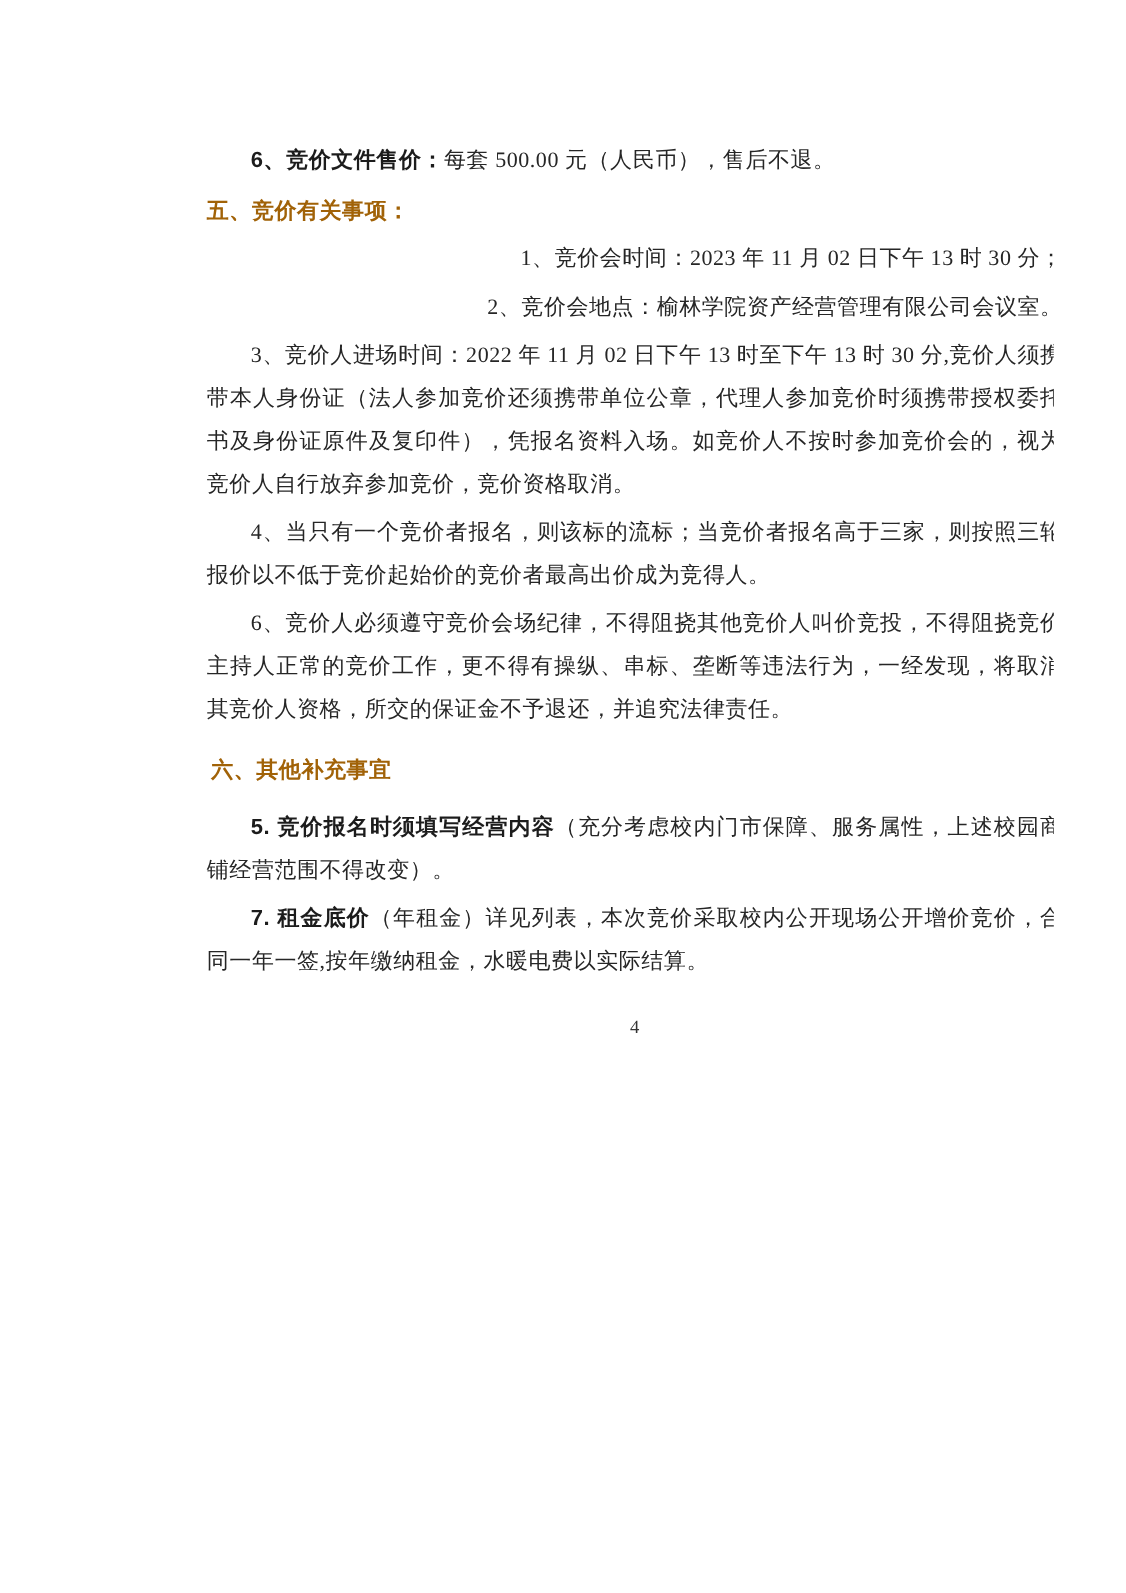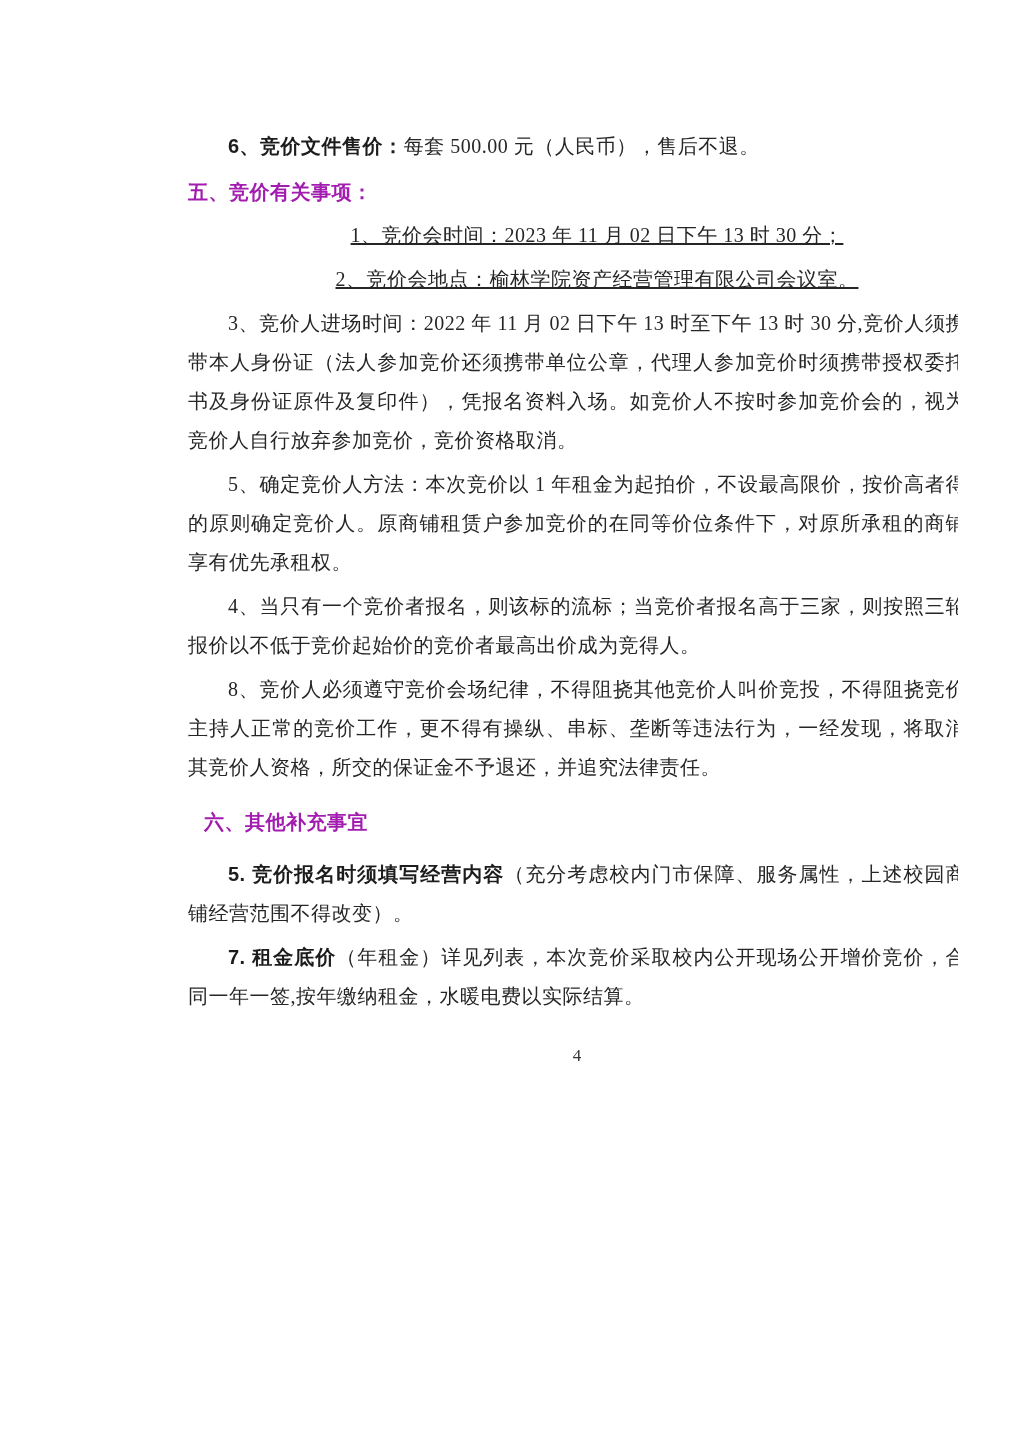--- a/index.html
+++ b/index.html
@@ -24,34 +24,33 @@
   }
   p.body-para {
     margin: 0 0 5px 0;
     font-size: 20px;
     line-height: 39px;
     letter-spacing: 0.5px;
     text-align: justify;
     text-indent: 2em;
   }
   p.no-just {
-    text-align: center;
-    text-decoration: underline;
+    text-align: right;
   }
   h2.sec-heading {
     margin: 7px 0 4px 0;
     font-size: 20px;
     line-height: 39px;
     letter-spacing: 0.5px;
     font-weight: 700;
     font-family: "Liberation Sans", "DejaVu Sans", sans-serif;
-    color: #a21caf;
+    color: #a16207;
   }
   h2.sec-heading-2 {
-    margin: 16px 0 13px 16px;
+    margin: 16px 0 13px 4px;
   }
   .hei-bold {
     font-weight: 700;
     font-style: normal;
     font-family: "Liberation Sans", "DejaVu Sans", sans-serif;
     color: #1c1c1c;
   }
   .page-footer {
     margin-top: 29px;
     text-align: center;
@@ -73,26 +72,25 @@
 
     <h2 class="sec-heading">五、竞价有关事项：</h2>
 
     <p class="body-para no-just">1、竞价会时间：2023 年 11 月 02 日下午 13 时 30 分；</p>
 
     <p class="body-para no-just">2、竞价会地点：榆林学院资产经营管理有限公司会议室。</p>
 
     <p class="body-para">3、竞价人进场时间：2022 年 11 月 02 日下午 13 时至下午 13 时 30 分,竞价人须携带本人身份证（法人参加竞价还须携带单位公章，代理人参加竞价时须携带授权委托书及身份证原件及复印件），凭报名资料入场。如竞价人不按时参加竞价会的，视为竞价人自行放弃参加竞价，竞价资格取消。</p>
 
 
-    <p class="body-para">5、确定竞价人方法：本次竞价以 1 年租金为起拍价，不设最高限价，按价高者得的原则确定竞价人。原商铺租赁户参加竞价的在同等价位条件下，对原所承租的商铺享有优先承租权。</p>
 
     <p class="body-para">4、当只有一个竞价者报名，则该标的流标；当竞价者报名高于三家，则按照三轮报价以不低于竞价起始价的竞价者最高出价成为竞得人。</p>
 
 
-    <p class="body-para">8、竞价人必须遵守竞价会场纪律，不得阻挠其他竞价人叫价竞投，不得阻挠竞价主持人正常的竞价工作，更不得有操纵、串标、垄断等违法行为，一经发现，将取消其竞价人资格，所交的保证金不予退还，并追究法律责任。</p>
+    <p class="body-para">6、竞价人必须遵守竞价会场纪律，不得阻挠其他竞价人叫价竞投，不得阻挠竞价主持人正常的竞价工作，更不得有操纵、串标、垄断等违法行为，一经发现，将取消其竞价人资格，所交的保证金不予退还，并追究法律责任。</p>
 
     <h2 class="sec-heading sec-heading-2">六、其他补充事宜</h2>
 
     <p class="body-para"><span class="hei-bold">5. 竞价报名时须填写经营内容</span><span>（充分考虑校内门市保障、服务属性，上述校园商铺经营范围不得改变）。</span></p>
 
     <p class="body-para"><span class="hei-bold">7. 租金底价</span><span>（年租金）详见列表，本次竞价采取校内公开现场公开增价竞价，合同一年一签,按年缴纳租金，水暖电费以实际结算。</span></p>
 
     <div class="page-footer">
       <span class="page-number">4</span>
     </div>

